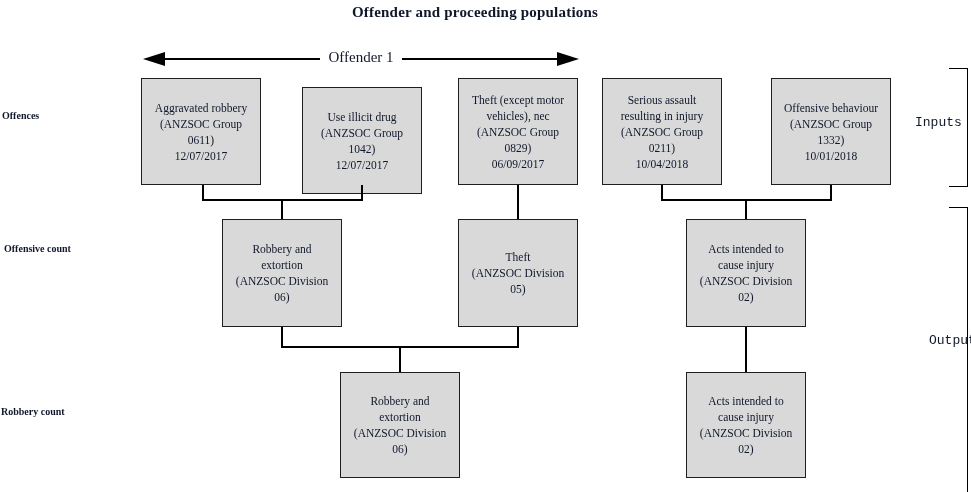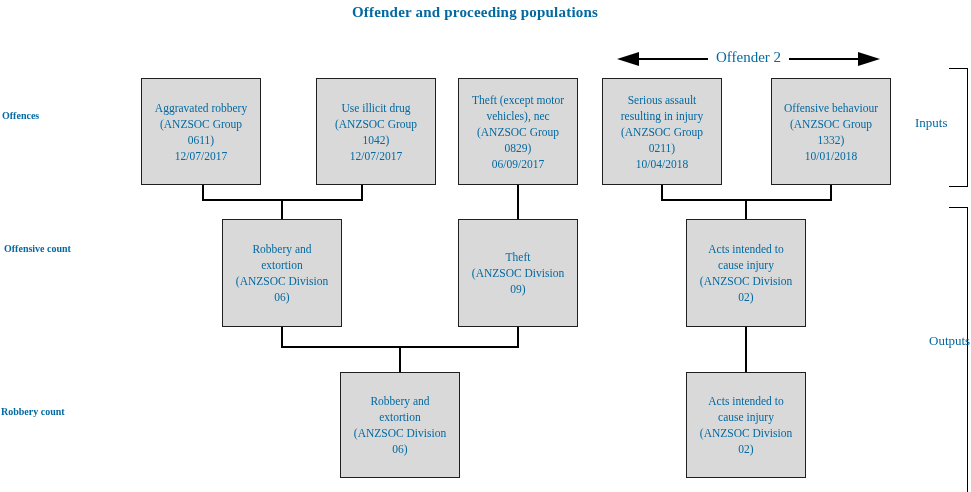--- a/index.html
+++ b/index.html
@@ -7,21 +7,21 @@
     padding: 0;
     background: #ffffff;
     font-family: "Liberation Serif", "DejaVu Serif", serif;
   }
   .canvas {
     position: relative;
     width: 971px;
     height: 492px;
     background: #ffffff;
     overflow: hidden;
-    color: #0369a1;
+    color: #0f172a;
   }
   .title {
     position: absolute;
     top: 4px;
     left: 0;
     width: 950px;
     text-align: center;
     font-size: 15px;
     font-weight: bold;
     letter-spacing: 0.2px;
@@ -89,47 +89,48 @@
     position: absolute;
     box-sizing: border-box;
     border-right: 1px solid var(--line, #000);
     border-top: 1px solid var(--line, #000);
   }
   .bracket.closed { border-bottom: 1px solid var(--line, #000); }
   .sidelab {
     position: absolute;
     font-size: 13px;
     white-space: nowrap;
+    font-family: Liberation Mono, monospace;
   }
 </style>
 </head>
 <body>
 
 <div class="canvas">
 
   <div class="title">Offender and proceeding populations</div>
 
-
-  <div class="span-arrow" style="left:617px; width:263px;">
+  <div class="span-arrow" style="left:143px; width:436px;">
     <span class="ah left"></span>
     <span class="shaft"></span>
-    <span class="span-label">Offender 2</span>
+    <span class="span-label">Offender 1</span>
     <span class="shaft"></span>
     <span class="ah right"></span>
   </div>
+
 
   <div class="rowlab" style="left:2px; top:110px;">Offences</div>
   <div class="rowlab" style="left:4px; top:243px;">Offensive count</div>
   <div class="rowlab" style="left:1px; top:406px;">Robbery count</div>
 
   <div class="box row-offences" style="left:141px;">Aggravated robbery
 (ANZSOC Group
 0611)
 12/07/2017</div>
-  <div class="box row-offences" style="left:316px;">Use illicit drug
+  <div class="box row-offences" style="left:302px;margin-top:9px;">Use illicit drug
 (ANZSOC Group
 1042)
 12/07/2017</div>
   <div class="box row-offences" style="left:458px;">Theft (except motor
 vehicles), nec
 (ANZSOC Group
 0829)
 06/09/2017</div>
   <div class="box row-offences" style="left:602px;">Serious assault
 resulting in injury
@@ -140,21 +141,21 @@
 (ANZSOC Group
 1332)
 10/01/2018</div>
 
   <div class="box row-proceeding" style="left:222px;">Robbery and
 extortion
 (ANZSOC Division
 06)</div>
   <div class="box row-proceeding" style="left:458px;">Theft
 (ANZSOC Division
-09)</div>
+05)</div>
   <div class="box row-proceeding" style="left:686px;">Acts intended to
 cause injury
 (ANZSOC Division
 02)</div>
 
   <div class="box row-offender" style="left:340px;">Robbery and
 extortion
 (ANZSOC Division
 06)</div>
   <div class="box row-offender" style="left:686px;">Acts intended to

